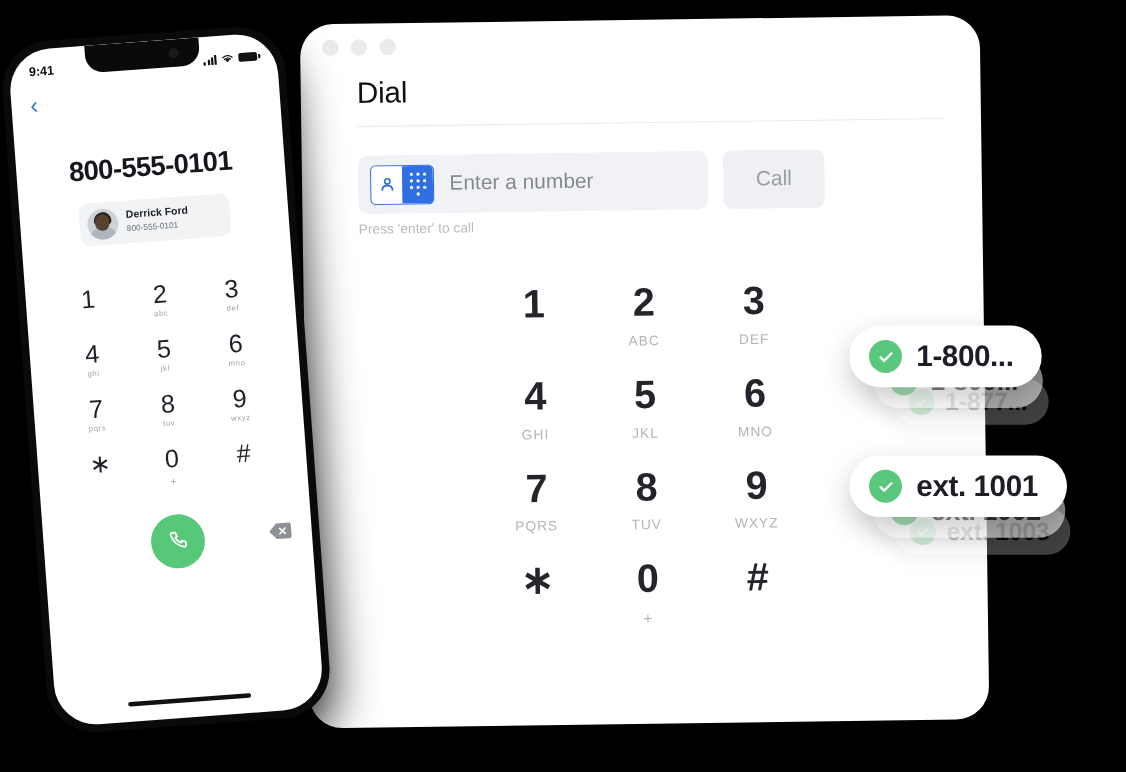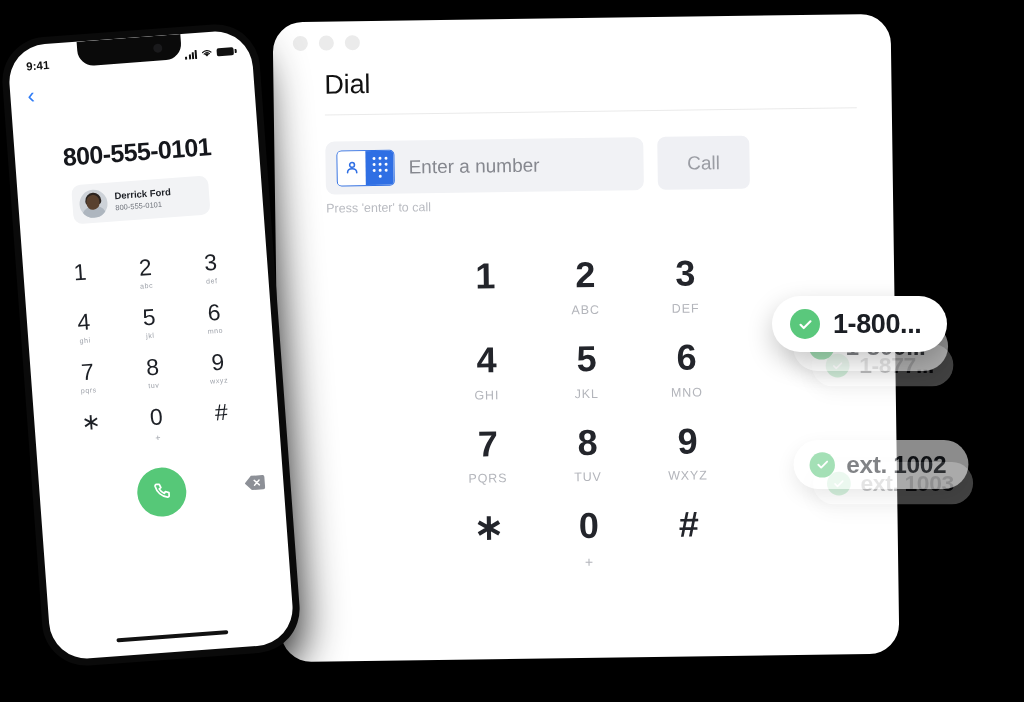--- a/index.html
+++ b/index.html
@@ -507,15 +507,23 @@
       <span class="pill-text">ext. 1003</span>
     </div>
     <div class="pill mid">
       <span class="check">
         <svg width="16" height="16" viewBox="0 0 24 24" fill="none" stroke="#fff" stroke-width="3" stroke-linecap="round" stroke-linejoin="round">
             <path d="M5 12.5l4.5 4.5L19 7.5"></path>
           </svg>
       </span>
       <span class="pill-text">ext. 1002</span>
     </div>
+    <div class="pill front">
+      <span class="check">
+        <svg width="17" height="17" viewBox="0 0 24 24" fill="none" stroke="#fff" stroke-width="3" stroke-linecap="round" stroke-linejoin="round">
+            <path d="M5 12.5l4.5 4.5L19 7.5"></path>
+          </svg>
+      </span>
+      <span class="pill-text">ext. 1001</span>
+    </div>
   </div>
 
 </div>
 
 </body></html>

